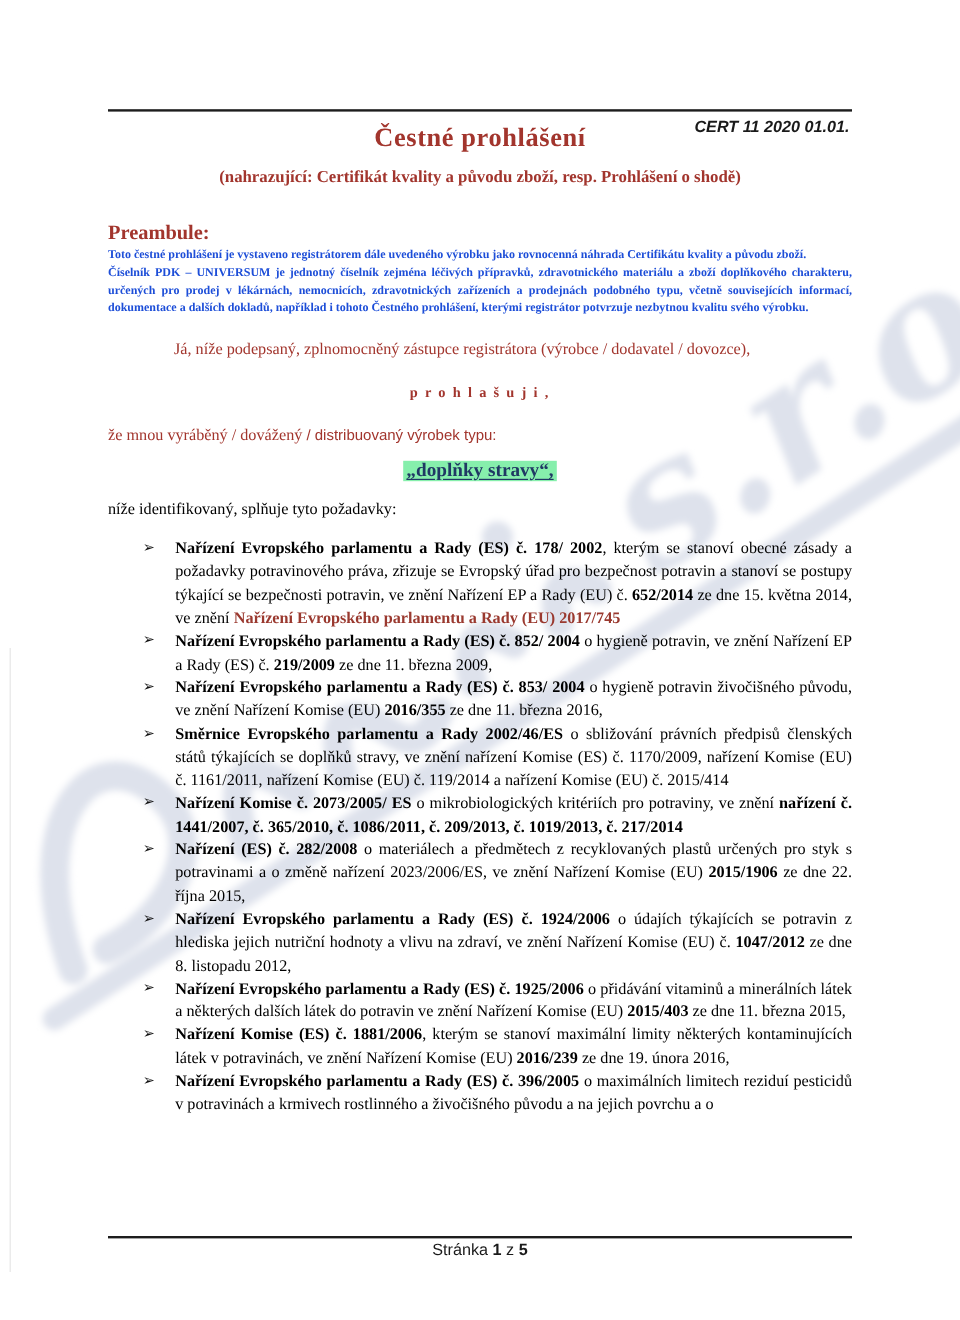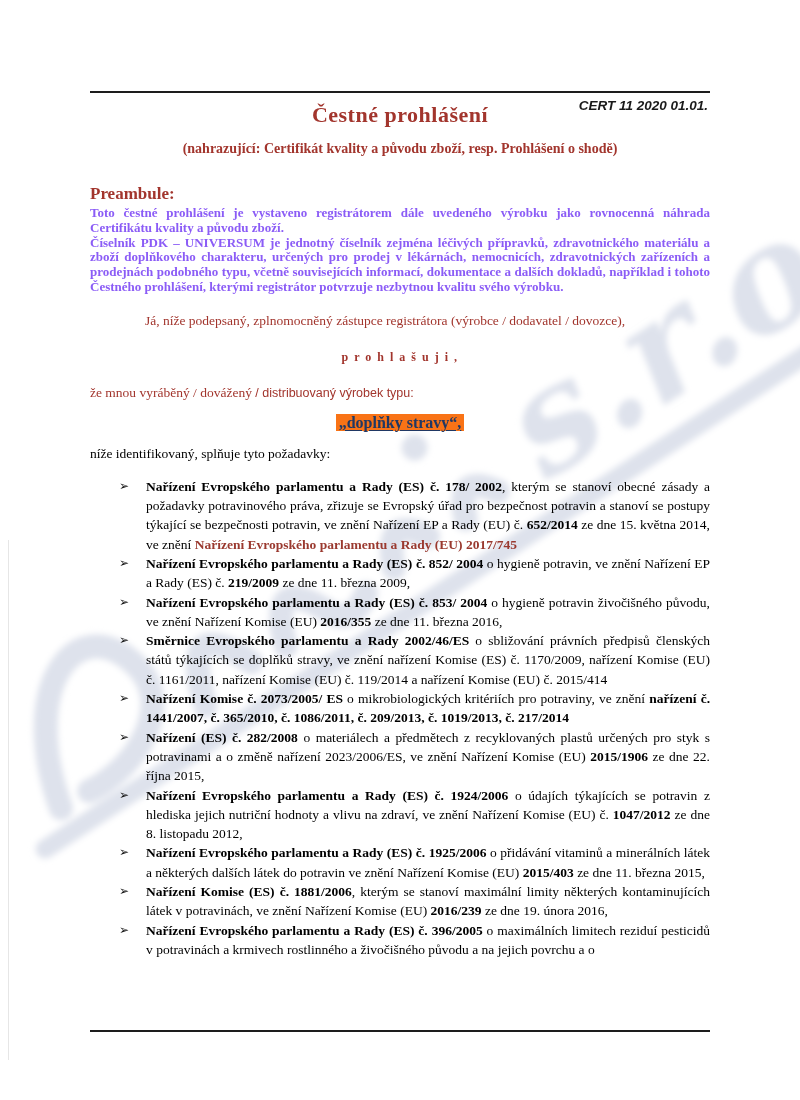--- a/index.html
+++ b/index.html
@@ -21,36 +21,36 @@
   .doc-body{position:absolute;top:100px;left:90px;width:620px;z-index:1;}
   .title{
     margin:2px 0 0 0;text-align:center;font-size:22px;font-weight:bold;
     color:#A2352D;letter-spacing:.5px;
   }
   .subtitle{
     margin-top:13px;text-align:center;font-size:14px;font-weight:bold;color:#A2352D;
   }
   .pre-head{margin:27px 0 2px 0;font-size:17px;font-weight:bold;color:#A2352D;}
   .pre-p{
-    margin:0;font-size:13px;line-height:14.8px;font-weight:bold;color:#8b5cf6;
+    margin:0;font-size:10px;line-height:14.8px;font-weight:bold;color:#1d4ed8;
     text-align:justify;
   }
   .intro{
     margin:17px 0 0 0;font-size:13.5px;line-height:17px;color:#A2352D;
     text-indent:55px;
   }
   .verb{
     margin:21px 0 0 0;text-align:center;font-size:12px;font-weight:bold;
     color:#A2352D;letter-spacing:1.5px;
   }
   .prod-line{margin:20px 0 0 0;font-size:13.5px;color:#A2352D;}
   .prod-line .sans-part{font-family:"Liberation Sans", sans-serif;font-size:12.5px;}
   .prod-type-wrap{margin:13px 0 0 0;text-align:center;}
   .prod-type{
-    background:#f97316;color:#203864;font-weight:bold;font-size:16px;
+    background:#86efac;color:#203864;font-weight:bold;font-size:16px;
     text-decoration:underline;text-decoration-color:#203864;text-underline-offset:2px;
     padding:0 3px;
   }
   .lead{margin:14px 0 0 0;font-size:13.5px;color:#000;}
   .reqs{margin-top:15px;}
   .req{
     position:relative;padding-left:56px;font-size:13.5px;line-height:19.3px;
     text-align:justify;color:#000;
   }
   .req .bullet{
@@ -127,14 +127,15 @@
         <div class="req"><span class="bullet">➢</span><span class="sb">Nařízení Evropského parlamentu a Rady (ES) č. 1924/2006</span><span class="sn"> o údajích týkajících se potravin z hlediska jejich nutriční hodnoty a vlivu na zdraví, ve znění Nařízení Komise (EU) č. </span><span class="sb">1047/2012</span><span class="sn"> ze dne 8. listopadu 2012,</span></div>
         <div class="req"><span class="bullet">➢</span><span class="sb">Nařízení Evropského parlamentu a Rady (ES) č. 1925/2006</span><span class="sn"> o přidávání vitaminů a minerálních látek a některých dalších látek do potravin ve znění Nařízení Komise (EU) </span><span class="sb">2015/403</span><span class="sn"> ze dne 11. března 2015,</span></div>
         <div class="req"><span class="bullet">➢</span><span class="sb">Nařízení Komise (ES) č. 1881/2006</span><span class="sn">, kterým se stanoví maximální limity některých kontaminujících látek v potravinách, ve znění Nařízení Komise (EU) </span><span class="sb">2016/239</span><span class="sn"> ze dne 19. února 2016,</span></div>
         <div class="req"><span class="bullet">➢</span><span class="sb">Nařízení Evropského parlamentu a Rady (ES) č. 396/2005</span><span class="sn"> o maximálních limitech reziduí pesticidů v potravinách a krmivech rostlinného a živočišného původu a na jejich povrchu a o</span></div>
       </div>
 
   </div>
 
   <div class="rule footer-rule"></div>
 
+  <div class="footer"><span>Stránka </span><b>1</b><span> z </span><b>5</b></div>
 
 </div>
 
 </body></html>

